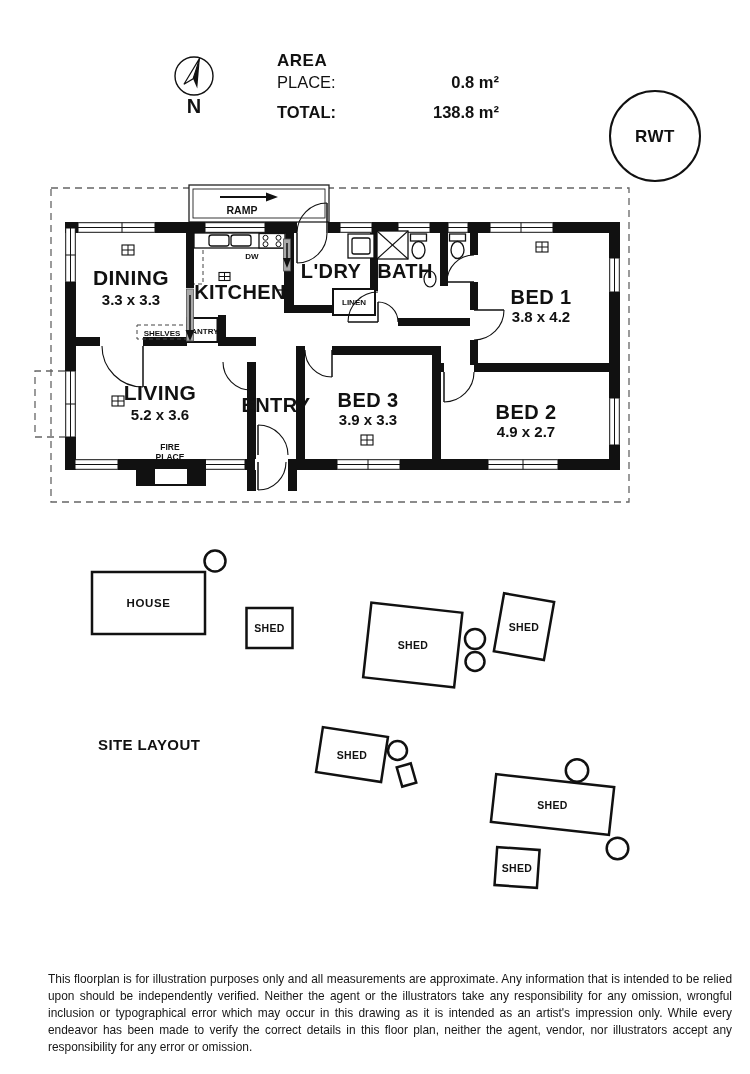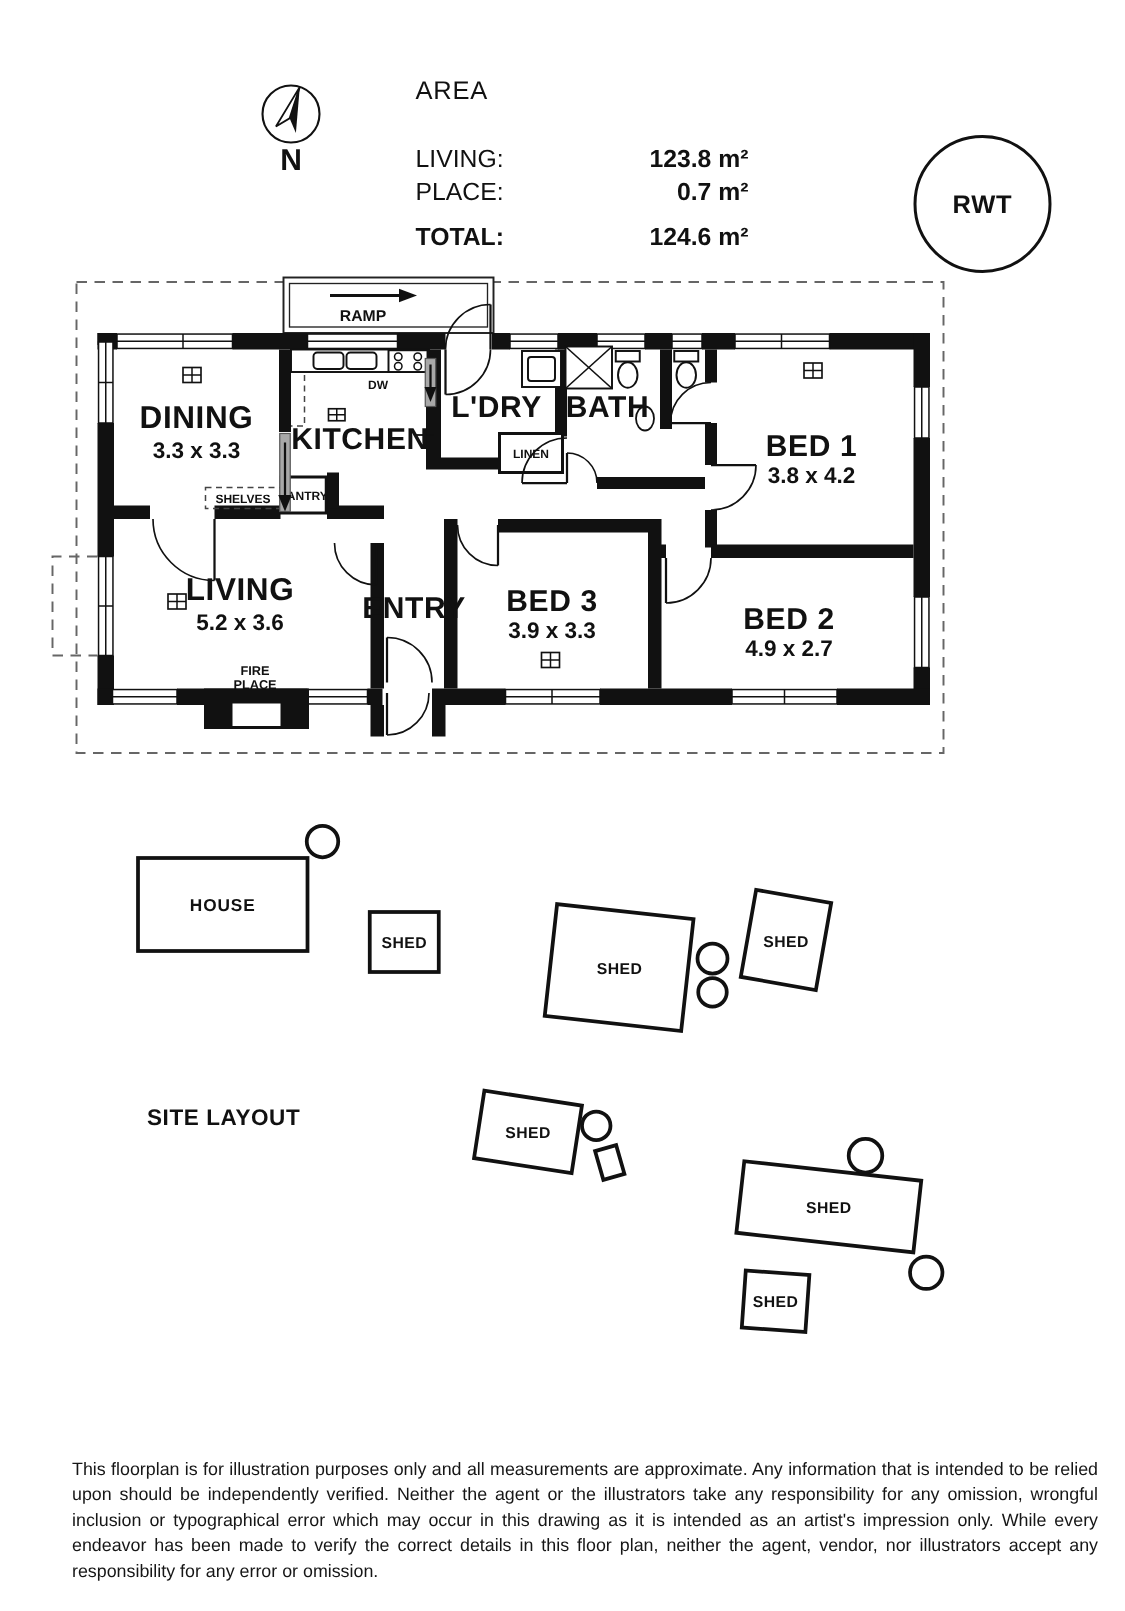--- a/index.html
+++ b/index.html
@@ -1,21 +1,21 @@
 <!DOCTYPE html>
 <html><head>
 <meta charset="utf-8">
 <style>
   html,body{margin:0;padding:0;background:#fff;}
   .page{position:relative;width:750px;height:1074px;background:#fff;overflow:hidden;
         font-family:"Liberation Sans",sans-serif;color:#111;}
   .plan-svg{position:absolute;left:0;top:0;}
   
   .area-table{position:absolute;left:277px;top:51px;width:222px;}
-  .area-title{font-size:17px;font-weight:400;letter-spacing:.5px;margin-bottom:24px;}
+  .area-title{font-size:17px;font-weight:700;letter-spacing:.5px;margin-bottom:0;}
   .area-row{display:flex;justify-content:space-between;font-size:16.5px;line-height:22px;}
   .area-row .lbl{font-weight:400;}
   .area-row .val{font-weight:700;}
   .area-row.total{margin-top:8px;}
   .area-row.total .lbl{font-weight:700;}
   
   .disclaimer{position:absolute;left:48px;top:971px;width:684px;font-size:11.9px;
               line-height:1.43;text-align:justify;color:#161616;}
   
   text{font-family:"Liberation Sans",sans-serif;text-anchor:middle;fill:#111;}
@@ -367,28 +367,24 @@
       <circle class="site-shape" cx="617.5" cy="848.5" r="10.8" stroke-width="2.4"></circle>
 
       <rect class="site-shape" x="495.8" y="848.5" width="42.5" height="38" stroke-width="2.2" transform="rotate(4 517 867.5)"></rect>
       <text class="site-lb" x="517" y="871.5" font-size="9.5">SHED</text>
     </g>
   </svg>
 
   <div class="area-table">
     <div class="area-title">AREA</div>
     <div class="area-row">
-      <span class="lbl">LIVING:</span>
-      <span class="val">123.8 m²</span>
-    </div>
-    <div class="area-row">
       <span class="lbl">PLACE:</span>
-      <span class="val">0.7 m²</span>
+      <span class="val">0.8 m²</span>
     </div>
     <div class="area-row total">
       <span class="lbl">TOTAL:</span>
-      <span class="val">124.6 m²</span>
+      <span class="val">138.8 m²</span>
     </div>
   </div>
 
   <div class="disclaimer">This floorplan is for illustration purposes only and all measurements are approximate. Any information that is intended to be relied upon should be independently verified. Neither the agent or the illustrators take any responsibility for any omission, wrongful inclusion or typographical error which may occur in this drawing as it is intended as an artist's impression only. While every endeavor has been made to verify the correct details in this floor plan, neither the agent, vendor, nor illustrators accept any responsibility for any error or omission.</div>
 
 </div>
 
 </body></html>

